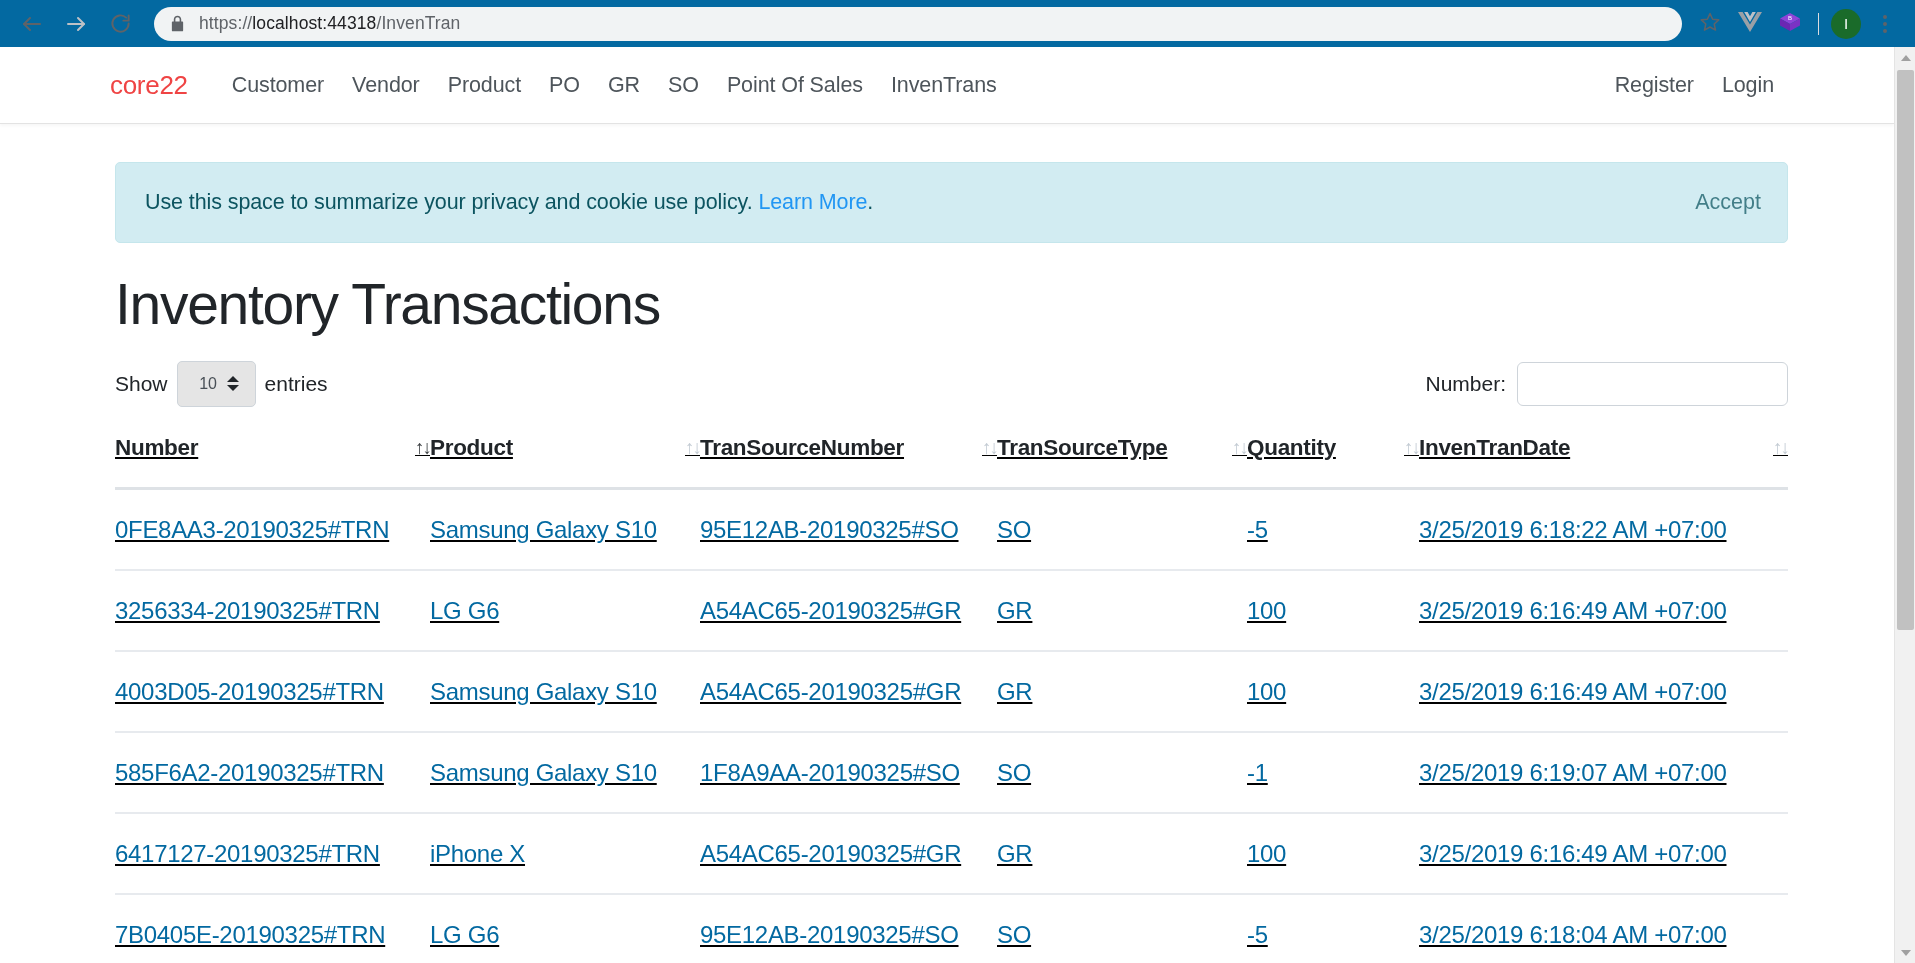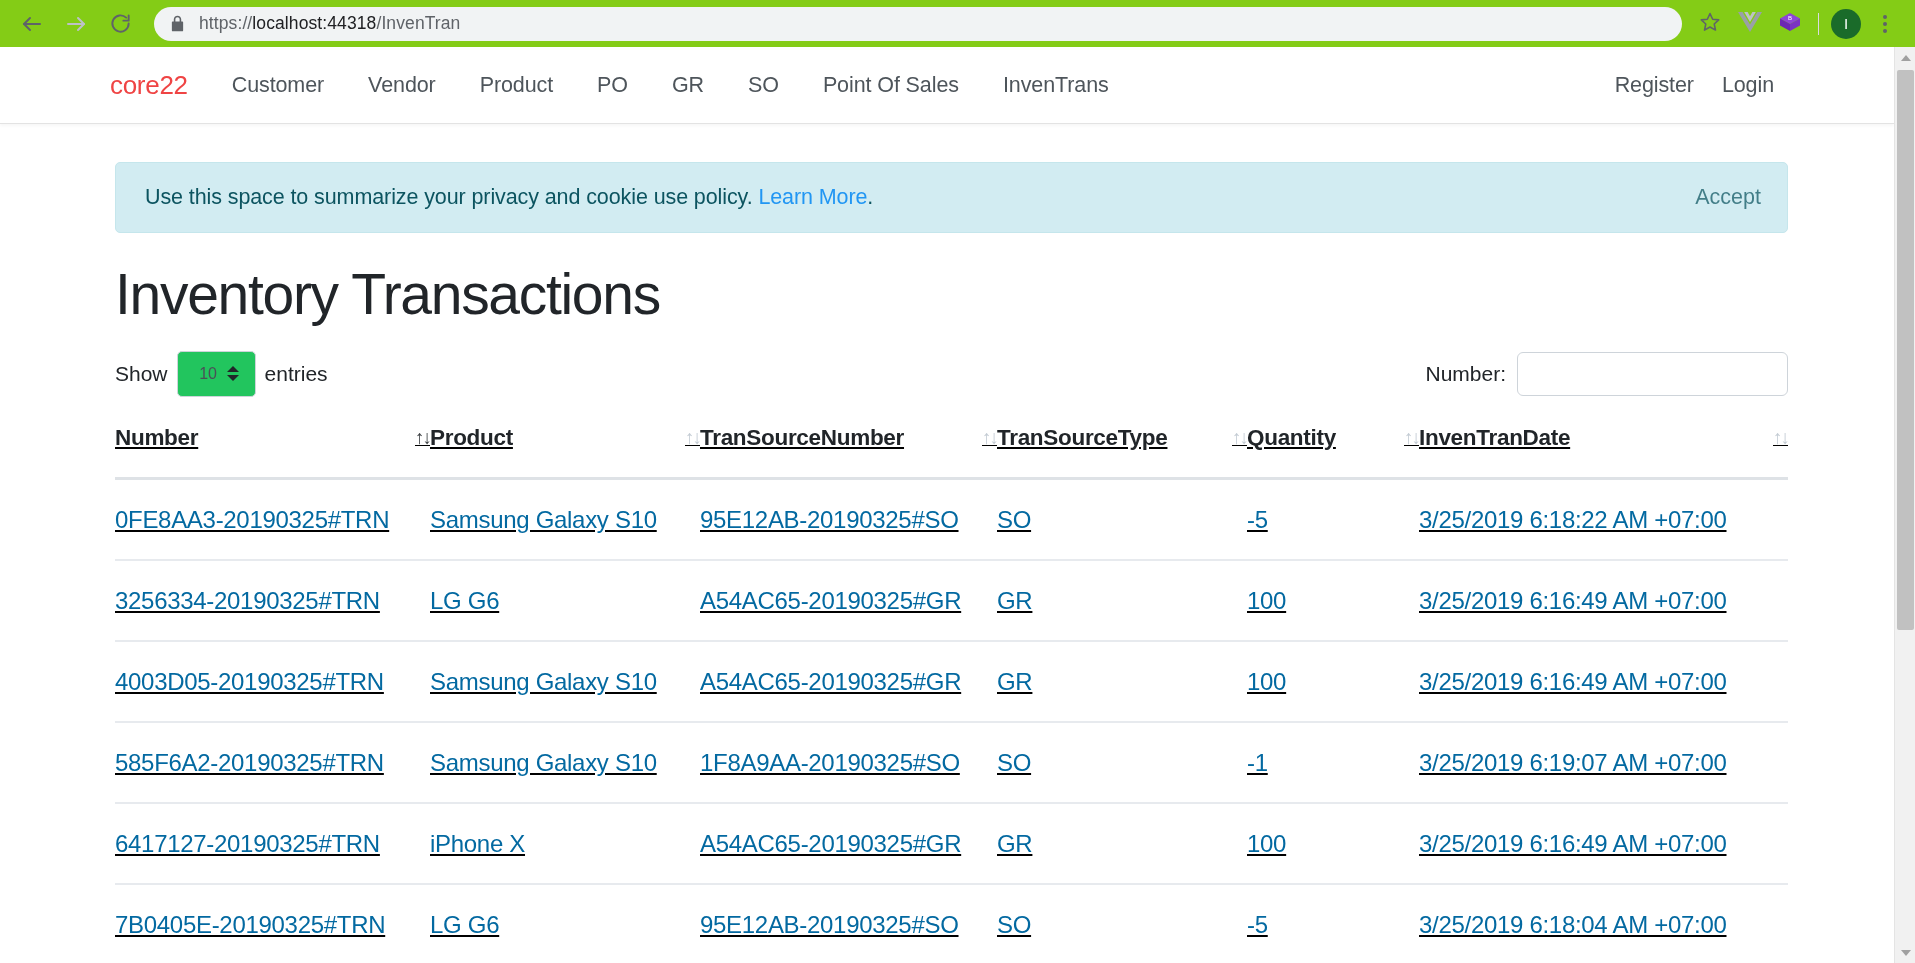--- a/index.html
+++ b/index.html
@@ -11,21 +11,21 @@
     background: #ffffff;
     font-family: "Liberation Sans", sans-serif;
   }
 
   
   #browser-chrome {
     position: absolute;
     top: 0; left: 0;
     width: 1915px;
     height: 47px;
-    background: #84cc16;
+    background: #0369a1;
     display: flex;
     align-items: center;
     padding: 0 10px;
   }
 
   .nav-btn {
     width: 44px;
     height: 44px;
     display: flex;
     align-items: center;
@@ -104,21 +104,21 @@
     align-items: center;
     padding: 0 0 0 110px;
   }
   #brand {
     font-size: 26px;
     color: #ef4444;
     letter-spacing: -0.3px;
     margin-right: 30px;
     white-space: nowrap;
   }
-  #navbar-links { display: flex; align-items: center; gap: 16px; }
+  #navbar-links { display: flex; align-items: center; gap: 0; }
   .nav-link {
     font-size: 21.5px;
     color: #4e555b;
     padding: 0 14px;
     white-space: nowrap;
     letter-spacing: -0.1px;
   }
   #navbar-right {
     margin-left: auto;
     display: flex;
@@ -130,21 +130,21 @@
   
   #content {
     padding: 0;
   }
 
   #cookie-banner {
     margin: 38px 106px 0 115px;
     background: #d2ecf2;
     border: 1px solid #c5e6ec;
     border-radius: 5px;
-    height: 71px;
+    height: 81px;
     display: flex;
     align-items: center;
     padding: 0 26px 0 29px;
   }
   #cookie-text {
     font-size: 21.5px;
     color: #0c5460;
     letter-spacing: -0.1px;
   }
   #cookie-link {
@@ -182,21 +182,21 @@
     align-items: center;
     font-size: 21px;
     color: #212529;
   }
   #length-select {
     margin: 0 9px;
     width: 79px;
     height: 46px;
     border: 1px solid #ced4da;
     border-radius: 5px;
-    background: #22c55e;
+    background: #e5e5e5;
     display: flex;
     align-items: center;
     justify-content: center;
     position: relative;
     cursor: pointer;
     text-align: right;
   }
   #length-select-value {
     font-size: 16px;
     color: #495057;

